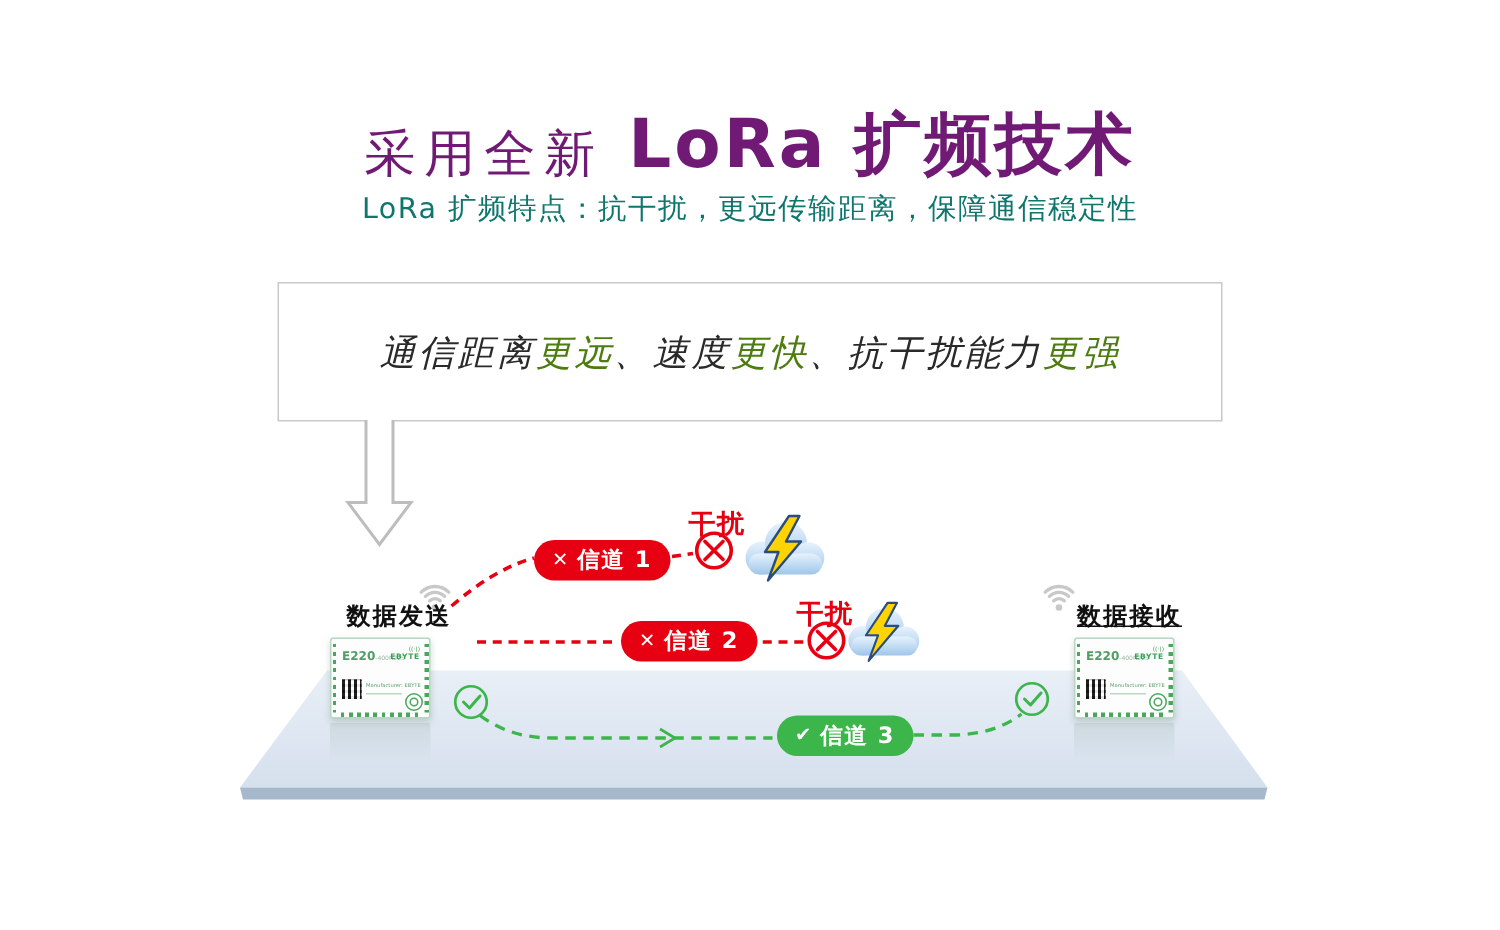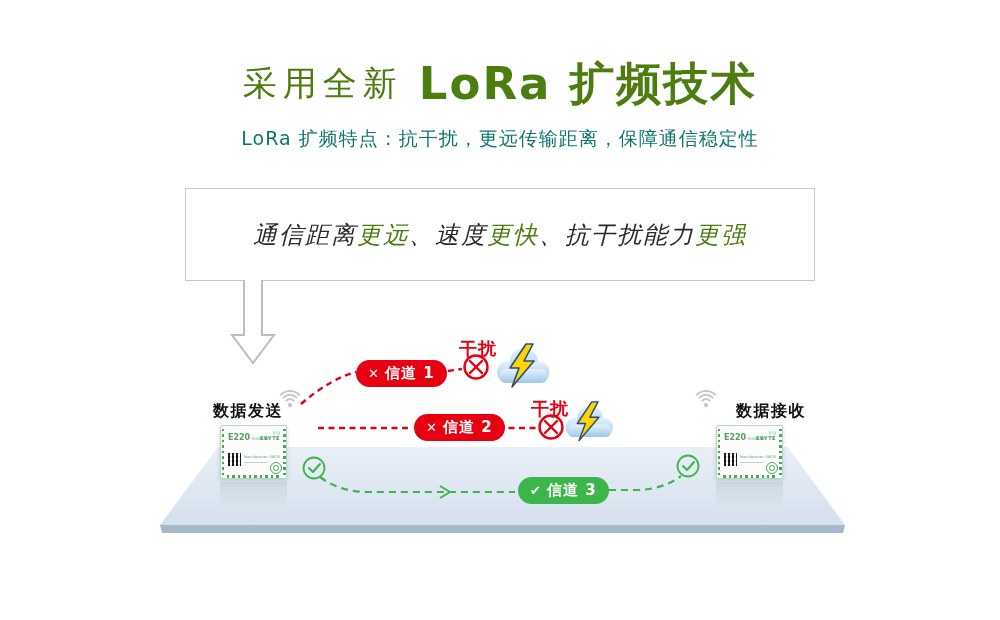--- a/index.html
+++ b/index.html
@@ -2,37 +2,37 @@
 <html><head>
 <meta charset="utf-8">
 <style>
   * { margin:0; padding:0; box-sizing:border-box; }
   body { background:#fff; }
   .canvas {
     position:relative; width:1000px; height:620px; background:#ffffff; overflow:hidden;
     font-family:"DejaVu Sans","Liberation Sans",sans-serif; color:#111;
   }
   
-  .title { position:absolute; top:54px; left:0; width:100%;
-    display:flex; justify-content:center; align-items:center; gap:16px; color:#4d7c0f; }
+  .title { position:absolute; top:66px; left:0; width:100%;
+    display:flex; justify-content:center; align-items:flex-end; gap:16px; color:#701a75; }
   .title-prefix { font-size:34px; font-weight:400; letter-spacing:6px; }
   .title-em { display:inline-block; font-size:45px; font-weight:900; letter-spacing:2px; }
   .subtitle { position:absolute; top:126px; left:0; width:100%; text-align:center;
     font-size:19px; color:#0f766e; letter-spacing:1px; }
   
   .bubble { position:absolute; left:185px; top:188px; width:630px; height:93px;
     background:#fff; border:1px solid #c9c9c9; display:flex; align-items:center; justify-content:center;
     font-size:24px; color:#2a2a2a; letter-spacing:2px;font-style:italic; }
   .bubble .hl { color:#4d7c0f; }
   .arrow-svg { position:absolute; left:229px; top:280px; z-index:3; }
   
   .diagram-svg { position:absolute; left:0; top:0; z-index:1; }
   .node-label { position:absolute; z-index:4; font-size:16px; font-weight:700; color:#111; letter-spacing:1.5px; }
-  .label-sender { left:213px; top:401px; }
-  .label-receiver { left:736px; top:401px; }
+  .label-sender { left:231px; top:401px; }
+  .label-receiver { left:718px; top:401px;text-decoration:underline; }
   .badge { position:absolute; z-index:5; height:27px; display:flex; align-items:center; gap:5px;
     padding:0 12px; border-radius:14px; color:#fff; font-size:15px; font-weight:700; letter-spacing:1px; }
   .badge .b-icon { font-size:13px; line-height:1; }
   .badge-red { background:#e60012; }
   .badge-green { background:#3cb54a; }
   .badge-1 { left:356px; top:360px; }
   .badge-2 { left:414px; top:414px; }
   .badge-3 { left:518px; top:477px; }
   .interf { position:absolute; z-index:5; font-size:18px; font-weight:700; color:#e60012; letter-spacing:1px; }
   .interf-1 { left:459px; top:337px; }

